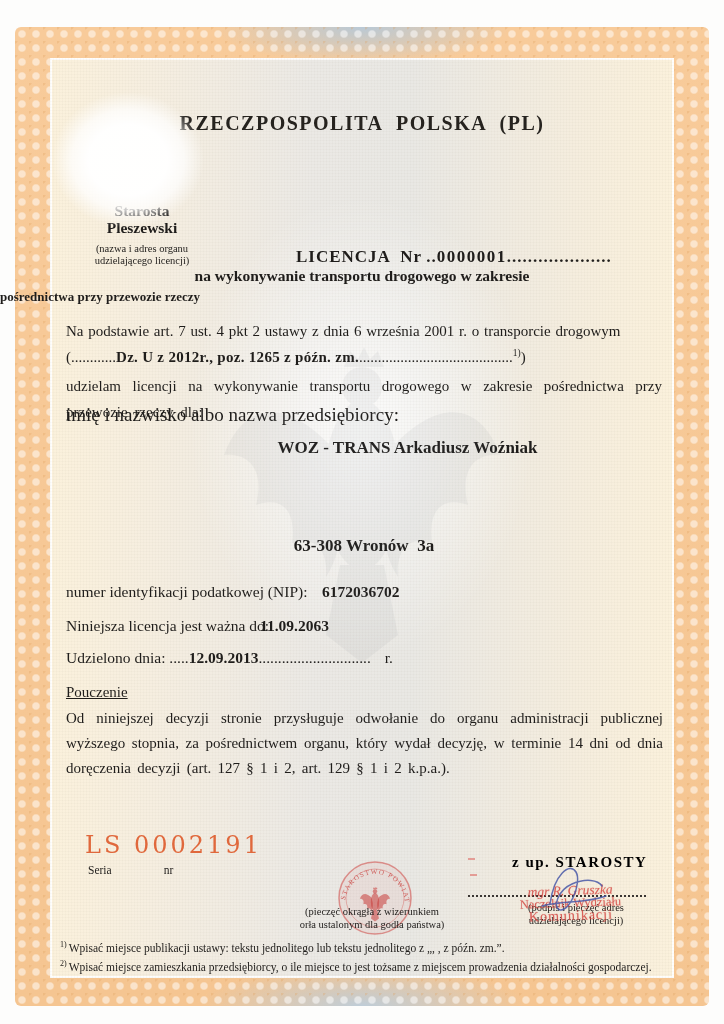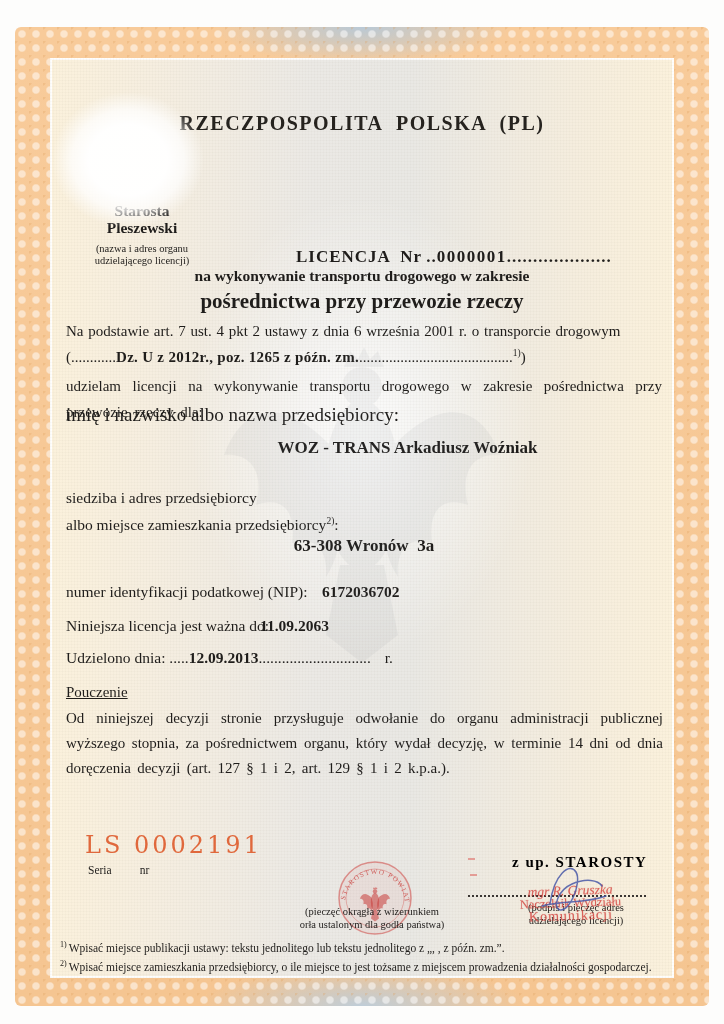--- a/index.html
+++ b/index.html
@@ -56,21 +56,21 @@
   .issuer { left:58px; top:202px; width:168px; text-align:center; }
   .issuer .name { font-weight:bold; font-size:15.5px; line-height:17px; }
   .issuer .caption { margin-top:7px; font-size:10.5px; line-height:11.5px; }
 
   .license-line { left:296px; top:241px; font-size:17px; white-space:nowrap;margin-top:6px; }
   .license-line .lbl { font-weight:bold; letter-spacing:1px; word-spacing:5px; }
   .license-line .ldr { font-weight:bold; letter-spacing:1px; }
   .license-line .num { font-weight:bold; letter-spacing:1.5px; }
 
   .subtitle1 { top:267px; left:0; right:0; text-align:center; font-weight:bold; font-size:15.5px; }
-  .subtitle2 { top:289px; left:0; right:0; text-align:center; font-weight:bold; font-size:21px; }
+  .subtitle2 { top:289px; left:0; right:0; text-align:left; font-weight:bold; font-size:13px; }
 
   .basis-line1 { left:66px; top:323px; width:600px; font-size:15px; white-space:nowrap; word-spacing:1px; }
   .pub-line    { left:66px; top:348px; width:604px; font-size:15px; white-space:nowrap; }
   .pub-line .bold { font-weight:bold; letter-spacing:.3px; }
   .pub-line sup, .addr-label sup { font-size:9.5px; }
   .grant { left:66px; top:373px; width:596px; font-size:15px; line-height:26px;
            text-align:justify; text-align-last:left; word-spacing:3px; }
 
   .name-label { left:66px; top:404px; font-size:19px; white-space:nowrap; }
   .name-value { left:150px; top:438px; width:515px; text-align:center; font-weight:bold; font-size:17px; white-space:pre-wrap; }
@@ -87,21 +87,21 @@
   .issued-row .val { font-weight:bold; }
   .issued-row .sfx { margin-left:10px; }
 
   .pouczenie-h { left:66px; top:684px; font-size:15px; text-decoration:underline; }
   .pouczenie-b { left:66px; top:706px; width:597px; font-size:15px; line-height:25px;
                  text-align:justify; text-align-last:left; word-spacing:2.5px; }
 
   .serial { left:85px; top:831px; font-family:"DejaVu Serif",serif; font-size:24px;
             color:#e0683c; letter-spacing:3px; }
   .seria-nr { left:88px; top:864px; font-size:11.5px; }
-  .seria-nr .nr { margin-left:8px;padding-left:20px; }
+  .seria-nr .nr { margin-left:32px;padding-left:20px; }
 
   .round-stamp { left:333px; top:856px; width:84px; height:84px; z-index:4; filter:blur(.3px); }
   .stamp-caption { left:266px; top:906px; width:212px; text-align:center;
                    font-size:10.5px; line-height:12.5px; z-index:5; }
 
   .authority { left:512px; top:854px; color:#000000; font-size:15px; font-weight:bold;
                letter-spacing:1.5px; white-space:nowrap; z-index:5; }
   .ink-mark { width:7px; height:2px; background:rgba(220,95,90,.55); z-index:4; }
   .sig-dotline { left:468px; top:893px; width:178px; height:2px;
                  border-bottom:2px dotted #3a3633; z-index:4; }
@@ -166,24 +166,20 @@
 
     <div class="abs pub-line">
       <span>(</span><span>............</span><span class="bold">Dz. U z 2012r., poz. 1265 z późn. zm.</span><span>.........................................</span><sup>1)</sup><span>)</span>
     </div>
 
     <div class="abs grant">udzielam licencji na wykonywanie transportu drogowego w zakresie pośrednictwa przy przewozie rzeczy dla:</div>
 
     <div class="abs name-label">imię i nazwisko albo nazwa przedsiębiorcy:</div>
     <div class="abs name-value">WOZ - TRANS Arkadiusz Woźniak</div>
 
-    <div class="abs addr-label">
-      <div>siedziba i adres przedsiębiorcy</div>
-      <div><span>albo miejsce zamieszkania przedsiębiorcy</span><sup>2)</sup><span>:</span></div>
-    </div>
     <div class="abs addr-value">63-308 Wronów  3a</div>
 
     <div class="abs row nip-row">
       <span>numer identyfikacji podatkowej (NIP):</span>
       <span class="val">6172036702</span>
     </div>
 
     <div class="abs row valid-row">
       <span>Niniejsza licencja jest ważna do:</span>
       <span class="val">11.09.2063</span>

